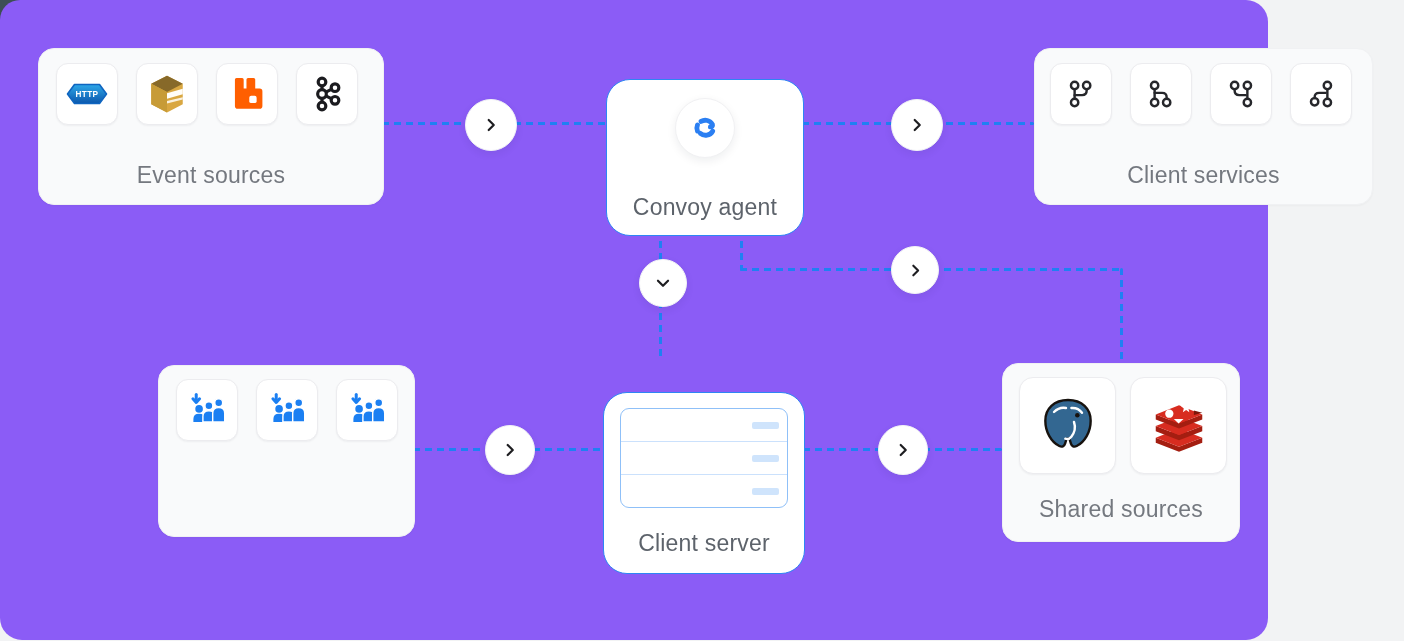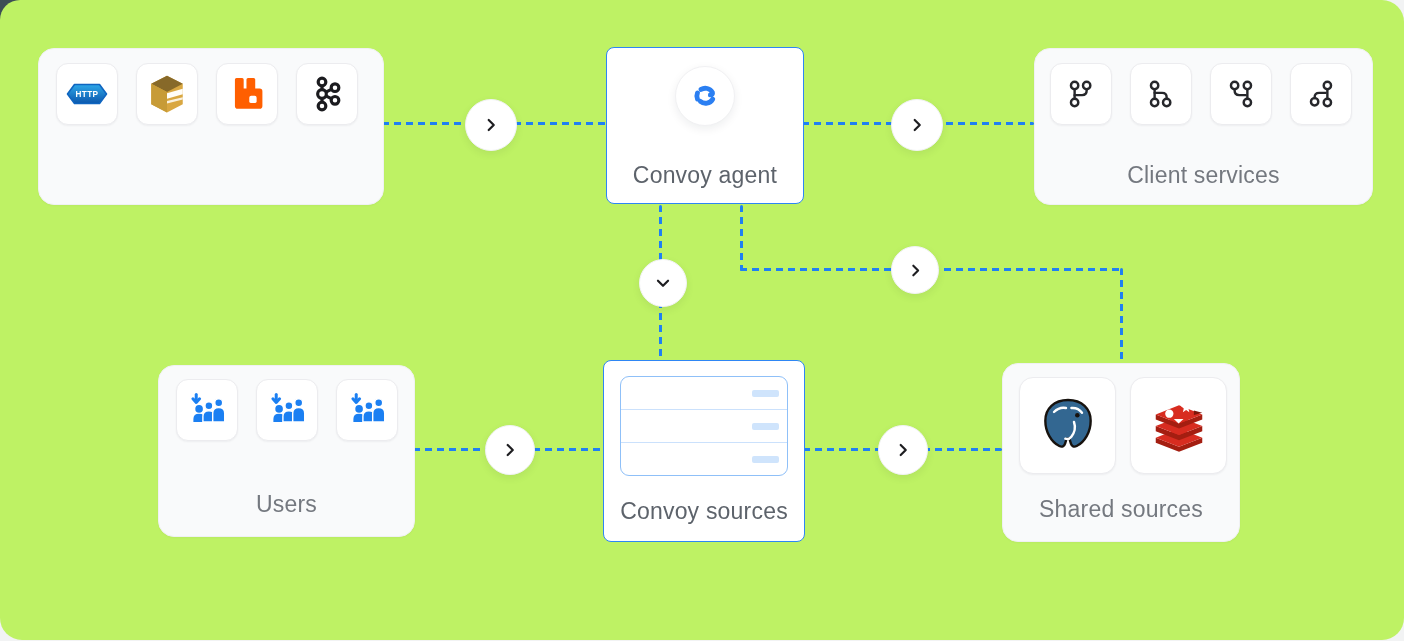--- a/index.html
+++ b/index.html
@@ -4,40 +4,40 @@
 <style>
   html,body{margin:0;padding:0;}
   body{
     width:1404px;height:641px;overflow:hidden;position:relative;
     background:#f2f3f4;
     font-family:"Liberation Sans", sans-serif;
     -webkit-font-smoothing:antialiased;
   }
   .corner-peek{position:absolute;left:0;top:0;width:34px;height:34px;background:#3d4f55;}
   .canvas{
-    position:absolute;left:0;top:0;width:1404px;height:640px;background:#bef264;
+    position:absolute;left:0;top:0;width:1268px;height:640px;background:#8b5cf6;
     border-radius:20px 22px 22px 22px;
   }
   
   .panel{
     position:absolute;background:#f9fafb;border:1px solid #f0f1f3;border-radius:16px;
     box-shadow:0 1px 2px rgba(16,24,40,.03);
   }
   .panel-label{
     position:absolute;left:0;right:0;bottom:15px;text-align:center;
     font-size:23px;color:#74787f;letter-spacing:.2px;
   }
   .tile{
     position:absolute;background:#ffffff;border:1px solid #ececef;border-radius:12px;
     box-shadow:0 1px 2px rgba(16,24,40,.05);
     display:flex;align-items:center;justify-content:center;
   }
   
   .convoy-box{
-    position:absolute;background:#ffffff;border:1.5px solid #2e86f4;border-radius:8px;
+    position:absolute;background:#ffffff;border:1.5px solid #2e86f4;border-radius:24px;margin-top:32px;
   }
   .convoy-box .panel-label{color:#5d636b;}
   .badge-circle{
     position:absolute;left:50%;transform:translateX(-50%);top:18px;width:58px;height:58px;
     border-radius:50%;background:#fff;border:1px solid #f1f1f3;
     box-shadow:0 3px 10px rgba(16,24,40,.07);
     display:flex;align-items:center;justify-content:center;
   }
   
   .srv-table{
@@ -107,20 +107,21 @@
         <circle cx="9" cy="12" r="2.6"></circle>
         <circle cx="9" cy="19.2" r="2.3"></circle>
         <circle cx="16.8" cy="8.2" r="2.3"></circle>
         <circle cx="16.8" cy="15.8" r="2.3"></circle>
         <path d="M9,7.1 V9.4"></path>
           <path d="M9,14.6 V16.9"></path>
         <path d="M11.3,10.9 L14.6,9.2"></path>
           <path d="M11.3,13.1 L14.6,14.8"></path>
       </svg>
     </div>
+    <div class="panel-label">Event sources</div>
   </div>
 
   <div class="convoy-box" style="left:606px;top:47px;width:196px;height:155px;">
     <div class="badge-circle">
       <svg width="34" height="34" viewBox="0 0 56 56">
         <g fill="none" stroke="#2b7ff2" stroke-width="8" stroke-linecap="round" stroke-linejoin="round">
           <path d="M15.6,23 A13.5,13.5 0 0 0 15.6,33"></path>
           <path d="M21.5,17.2 A13.5,13.5 0 0 1 40.2,22 Q41.2,25.8 36.8,26.2"></path>
           <path d="M20.3,36.8 A13.5,13.5 0 0 0 40.6,33.2"></path>
         </g>
@@ -211,36 +212,35 @@
           <path d="M9.4,19.6 v-3.7 q0,-3.4 3.8,-3.4 q3.8,0 3.8,3.4 v3.7 z" stroke="#ffffff" stroke-width="0.9"></path>
           <circle cx="19.4" cy="7.4" r="2.5" stroke="#ffffff" stroke-width="0.9"></circle>
           <path d="M15.6,19.6 v-5.6 q0,-3.5 3.8,-3.5 q3.8,0 3.8,3.5 v5.6 z" stroke="#ffffff" stroke-width="0.9"></path>
         </g>
         <g stroke="#1b7ff2" stroke-width="1.9" fill="none" stroke-linecap="round" stroke-linejoin="round">
           <path d="M5.2,2.2 V6.8"></path>
             <path d="M3.1,4.9 L5.2,7.2 L7.3,4.9"></path>
         </g>
       </svg>
     </div>
-    <div class="panel-label" style="bottom:18px;">Users</div>
   </div>
 
   <div class="convoy-box" style="left:603px;top:360px;width:200px;height:180px;">
     <div class="srv-table">
       <div class="srv-row">
           <div class="srv-pill"></div>
         </div>
       <div class="srv-row">
           <div class="srv-pill"></div>
         </div>
       <div class="srv-row">
           <div class="srv-pill"></div>
         </div>
     </div>
-    <div class="panel-label" style="bottom:16px;">Convoy sources</div>
+    <div class="panel-label" style="bottom:16px;">Client server</div>
   </div>
 
   <div class="panel" style="left:1002px;top:363px;width:236px;height:177px;">
     <div class="tile" style="left:16px;top:13px;width:95px;height:95px;border-radius:14px;">
       <svg width="64" height="64" viewBox="0 0 48 48">
         <g stroke="#17120e" stroke-width="1.8" stroke-linejoin="round" stroke-linecap="round">
           <path fill="#336791" d="M24,4.5 C34.5,4.5 41,11 41,20 C41,28.5 36.5,36 30.5,39 C28.5,40 26.8,39.2 26.2,37.2 L25.3,34.3 C24.9,33 23.1,33 22.7,34.3 L21.8,37.2 C21.2,39.2 19.5,40 17.5,39 C11.5,36 7,28.5 7,20 C7,11 13.5,4.5 24,4.5 Z"></path>
           <path fill="none" stroke="#ffffff" d="M13.5,13.5 Q17.5,9.5 22.5,10.5"></path>
           <path fill="none" stroke="#ffffff" d="M34.5,14 Q31.5,10 26.5,10.5"></path>
           <path fill="none" stroke="#ffffff" d="M28.5,21 Q30.5,27 26.5,32 Q24.5,34.5 22,33.5"></path>

